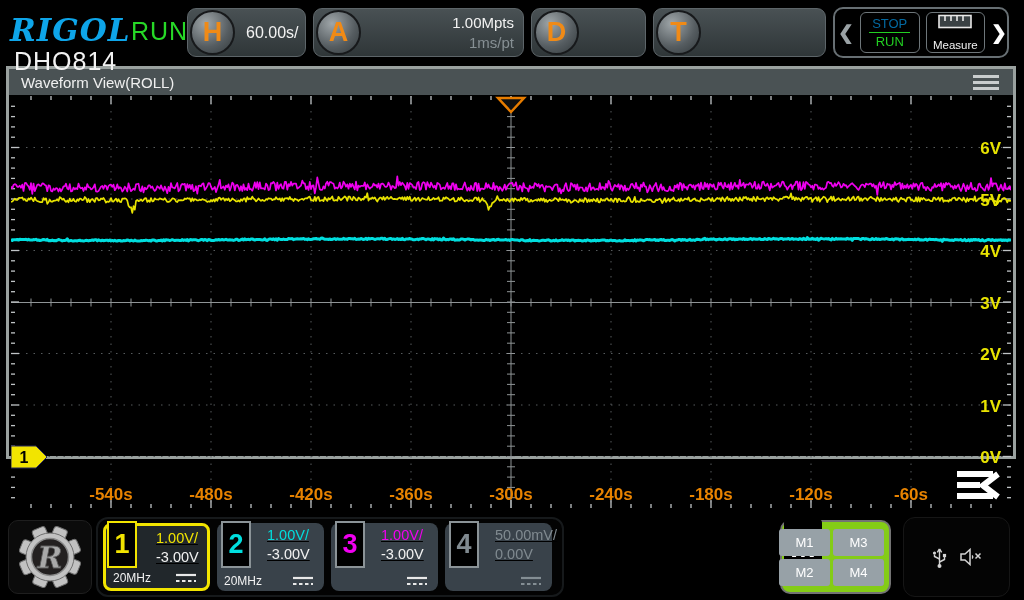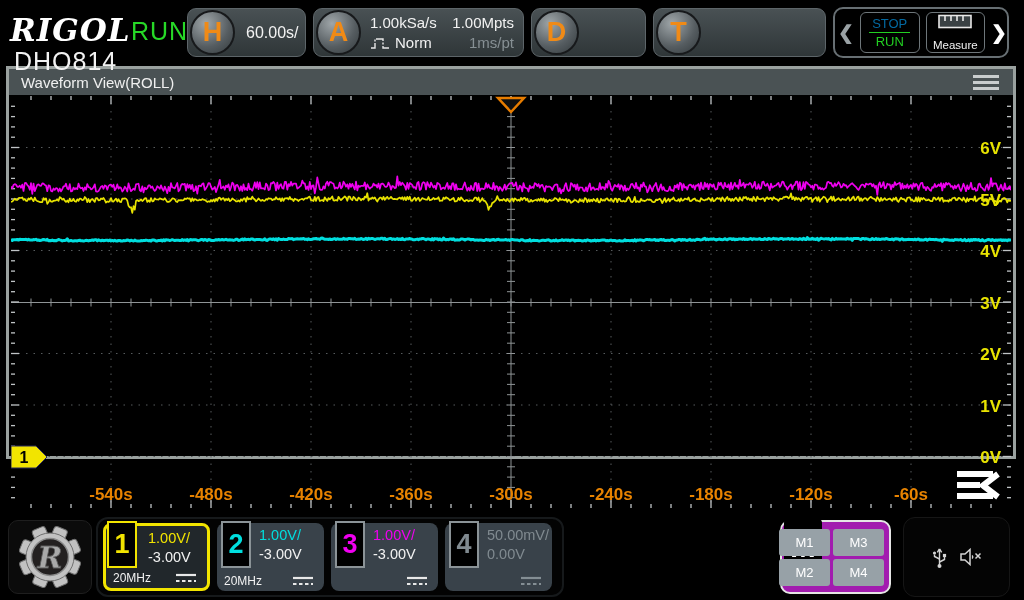--- a/index.html
+++ b/index.html
@@ -2,21 +2,21 @@
 <html><head>
 <meta charset="utf-8">
 <style>
   * { margin:0; padding:0; box-sizing:border-box; }
   html,body { width:1024px; height:600px; background:#000; overflow:hidden;
     font-family:"Liberation Sans", sans-serif; }
 
   
   #topbar { position:absolute; left:0; top:0; width:1024px; height:64px; background:#000; }
   .logo { position:absolute; left:10px; top:12px; font-family:"DejaVu Serif", serif;
-    font-weight:bold; font-style:italic; font-size:31px; color:#ffffff; letter-spacing:1px; }
+    font-weight:bold; font-style:italic; font-size:31px; color:#0ea5e9; letter-spacing:1px; }
   .runstat { position:absolute; left:131px; top:17px; font-size:25px; color:#27d827; letter-spacing:1px; }
   .model { position:absolute; left:8px; top:47px; font-size:25px; color:#f2f2f2; z-index:9; letter-spacing:1px;margin-left:6px; }
 
   .pill { position:absolute; top:8px; height:49px; border-radius:9px;
     background:linear-gradient(#495154,#2f3638); border:1px solid #5d6569; }
   .knob { position:absolute; left:2px; top:1px; width:45px; height:45px; border-radius:50%;
     background:radial-gradient(circle at 34% 28%, #9fa6a9, #565d61 58%, #333a3d);
     border:2px solid #17191b; color:#f08a16; font-weight:bold; font-size:27px;
     display:flex; align-items:center; justify-content:center; }
   .pill-h { left:187px; width:119px; }
@@ -56,30 +56,30 @@
     border:1px solid #1e1e1e; border-radius:10px; display:flex; align-items:center; justify-content:center; }
   #chgroup { position:absolute; left:96px; top:4px; width:468px; height:80px; background:#030303;
     border:2px solid #16191b; border-radius:12px; display:flex; gap:7px; padding:4px 5px; }
   .chtile { position:relative; width:107px; height:68px; background:#39424a; border-radius:8px; }
   .chtile.active { background:#21272b; border:3px solid #f2e400; }
   .chbadge { position:absolute; left:4px; top:-2px; width:30px; height:47px; background:#000;
     border:2px solid #8b9397; display:flex; align-items:center; justify-content:center;
     font-size:27px; font-weight:bold; }
   .chtile.active .chbadge { border-color:#f2e400; left:1px; top:-5px; }
   .c1 { color:#f2e400; } .c2 { color:#00dede; } .c3 { color:#f000f0; } .c4 { color:#808a90; }
-  .chvals { position:absolute; left:42px; top:3px; font-size:14.5px; line-height:19px; }
+  .chvals { position:absolute; left:50px; top:3px; font-size:14.5px; line-height:19px;text-decoration:underline; }
   .chvals .off { color:#f2f2f2; }
   .chtile.off-ch .chvals .off { color:#808a90; }
   .chbot { position:absolute; left:7px; right:10px; bottom:3px; height:14px;
     display:flex; align-items:center; justify-content:space-between; }
   .bw { font-size:12px; color:#f2f2f2; }
   .dcicon { width:22px; height:10px; }
 
   #mpanel { position:absolute; left:780px; top:7px; width:111px; height:74px;
-    background:#a21caf; border-radius:10px; border:2px solid #e5e5e5; }
+    background:#84cc16; border-radius:10px; border:2px solid #737373; }
   #mbadge { position:absolute; left:2px; top:-3px; width:38px; height:55px; background:#000;
     border-radius:4px; color:#fff; font-size:31px; font-weight:bold;
     display:flex; align-items:center; justify-content:center; }
   #mgrid { position:absolute; right:5px; top:7px; display:grid;
     grid-template-columns:51px 51px; gap:3px; }
   .mbtn { height:27px; background:#97a1a7; border:none; border-radius:3px;
     color:#fff; font-size:13px; font-family:"Liberation Sans", sans-serif; }
   #statuspanel { position:absolute; left:903px; top:4px; width:107px; height:80px;
     background:#040404; border:1px solid #161616; border-radius:12px;
     display:flex; align-items:center; justify-content:center; gap:13px; }
@@ -91,29 +91,20 @@
   <div class="logo">RIGOL</div>
   <div class="runstat">RUN</div>
 
   <div class="pill pill-h">
     <div class="knob">H</div>
     <div class="h-val">60.00s/</div>
   </div>
 
   <div class="pill pill-a">
     <div class="knob">A</div>
-    <div class="a-col1">
-      <div>1.00kSa/s</div>
-      <div class="a-norm">
-        <svg class="pulse" width="20" height="14" viewBox="0 0 20 14">
-          <path d="M1,12 h4 v-9 h8 v9 h6" fill="none" stroke="#e8e8e8" stroke-width="1.4" stroke-dasharray="9 1.5 2 1.5"></path>
-        </svg>
-        <span>Norm</span>
-      </div>
-    </div>
     <div class="a-col2">
       <div>1.00Mpts</div>
       <div class="dim">1ms/pt</div>
     </div>
   </div>
 
   <div class="pill pill-d">
     <div class="knob">D</div>
   </div>
 

